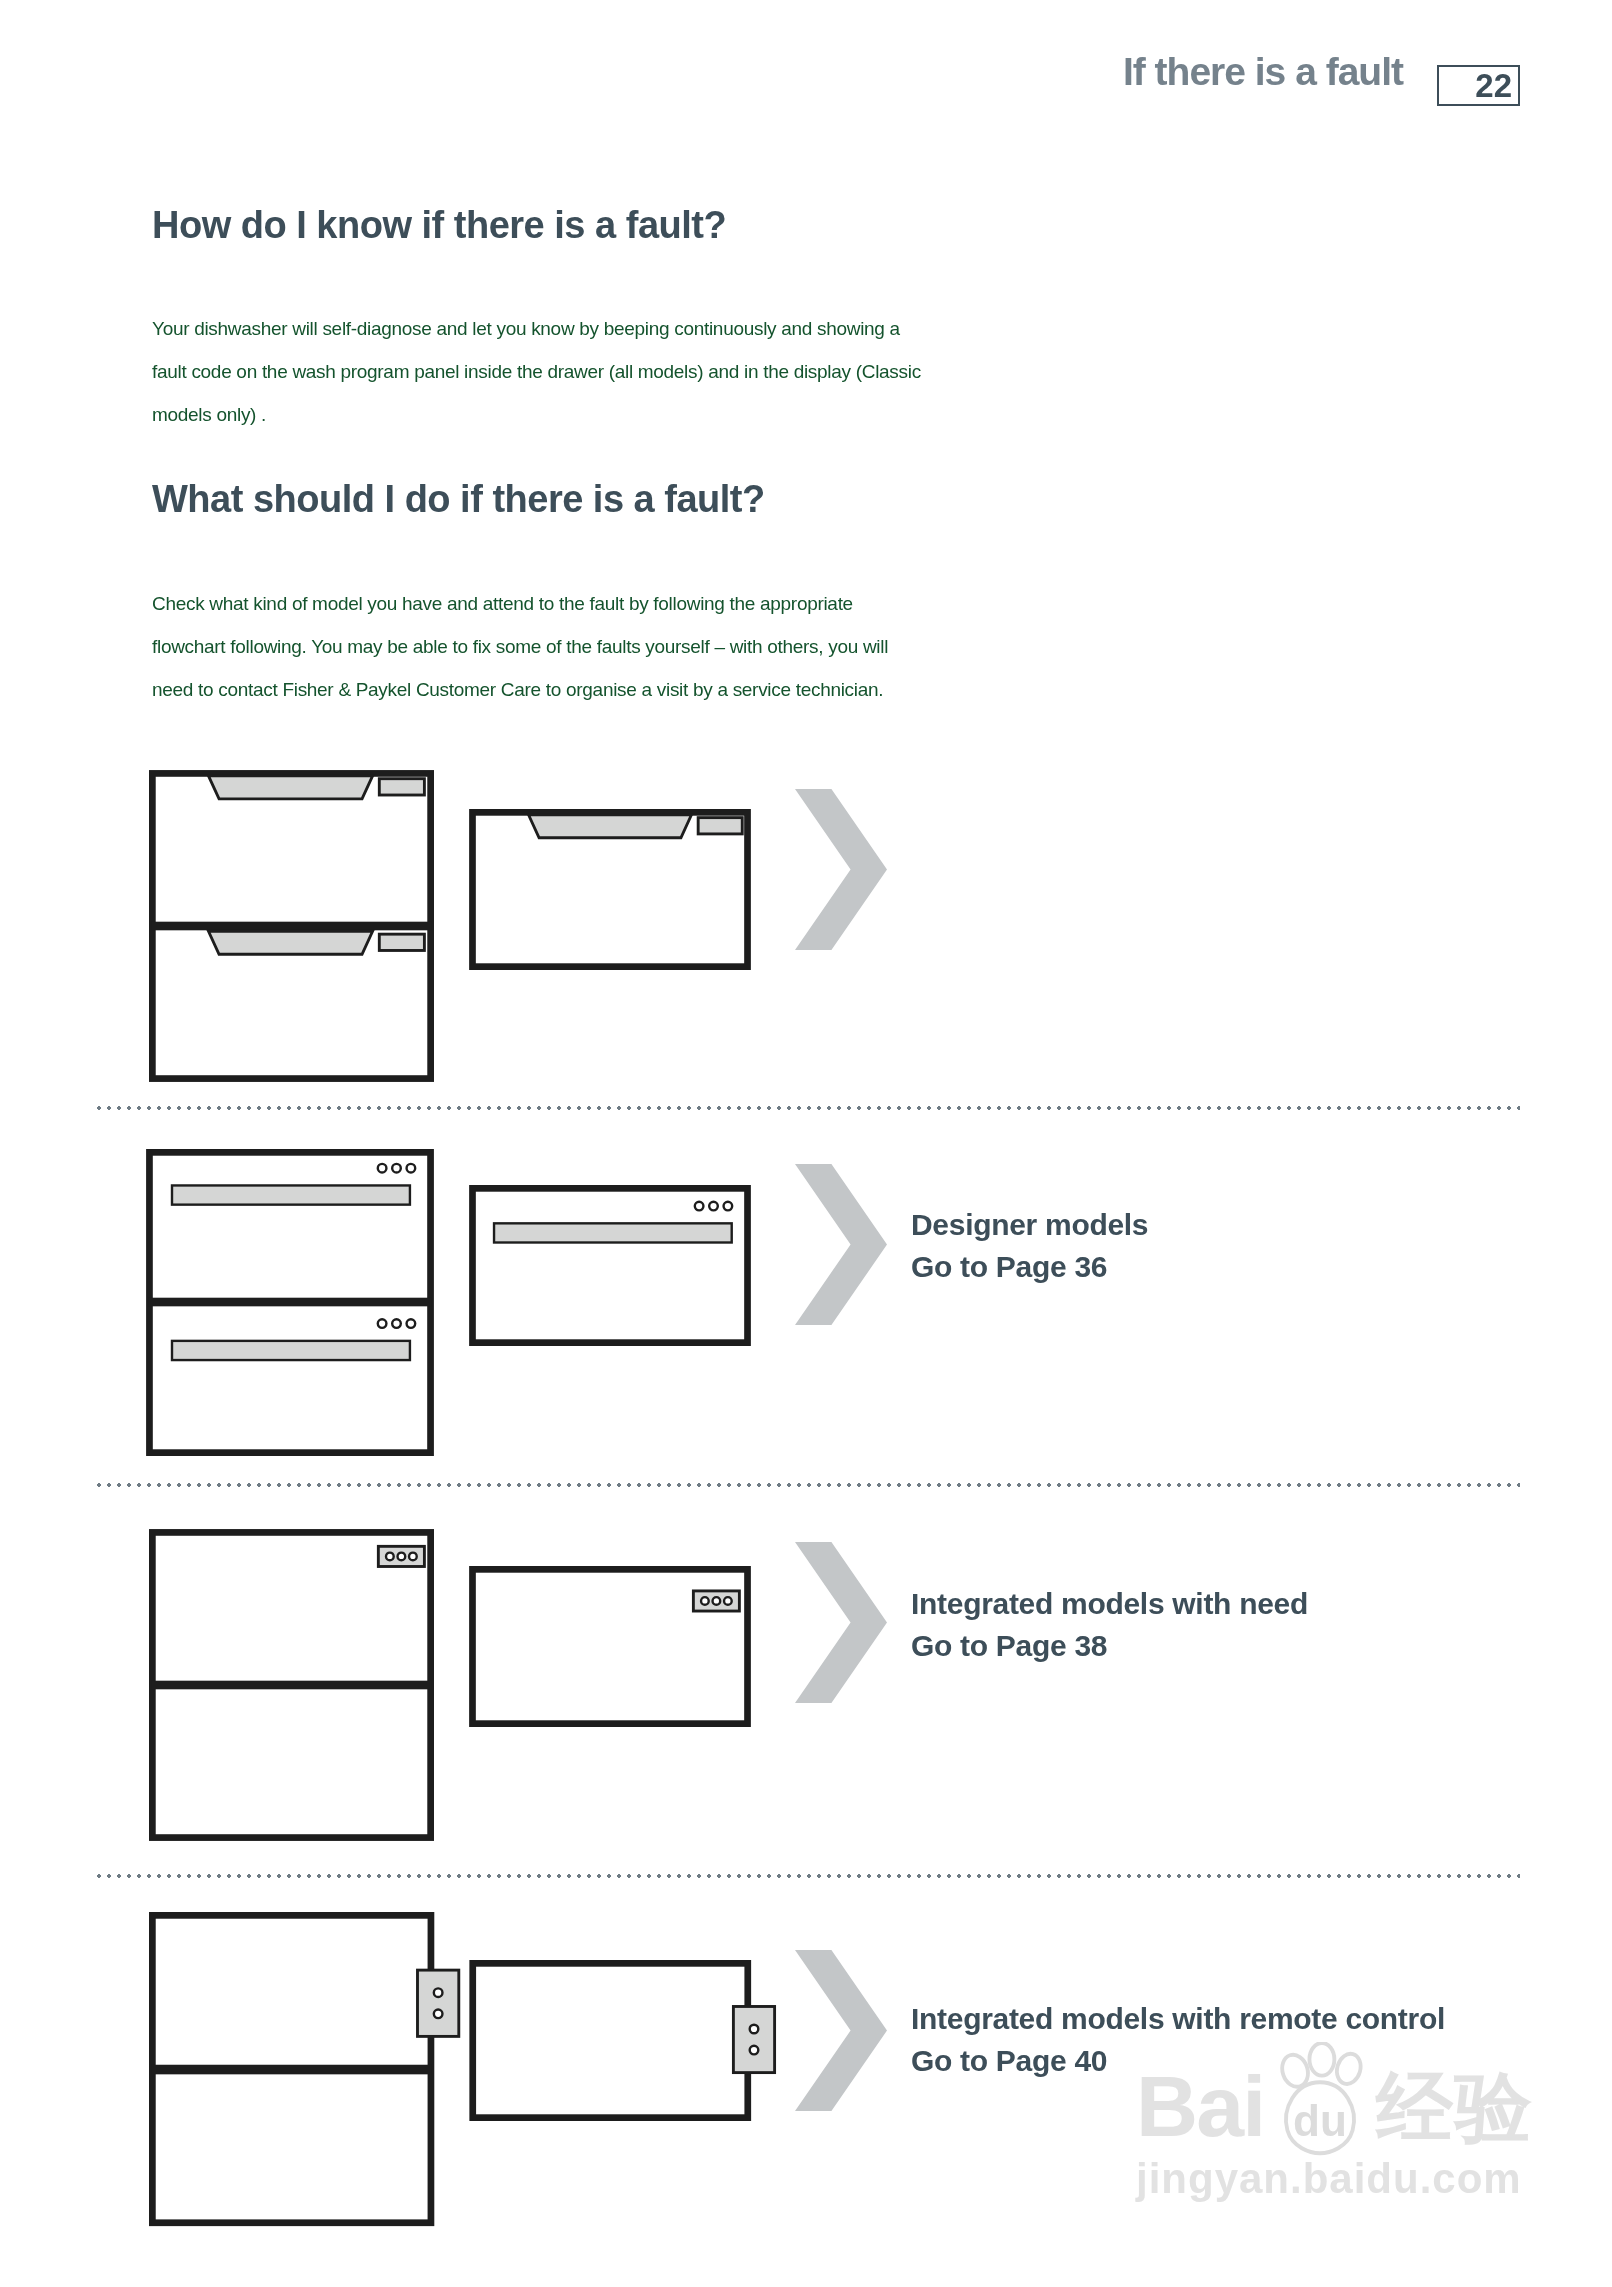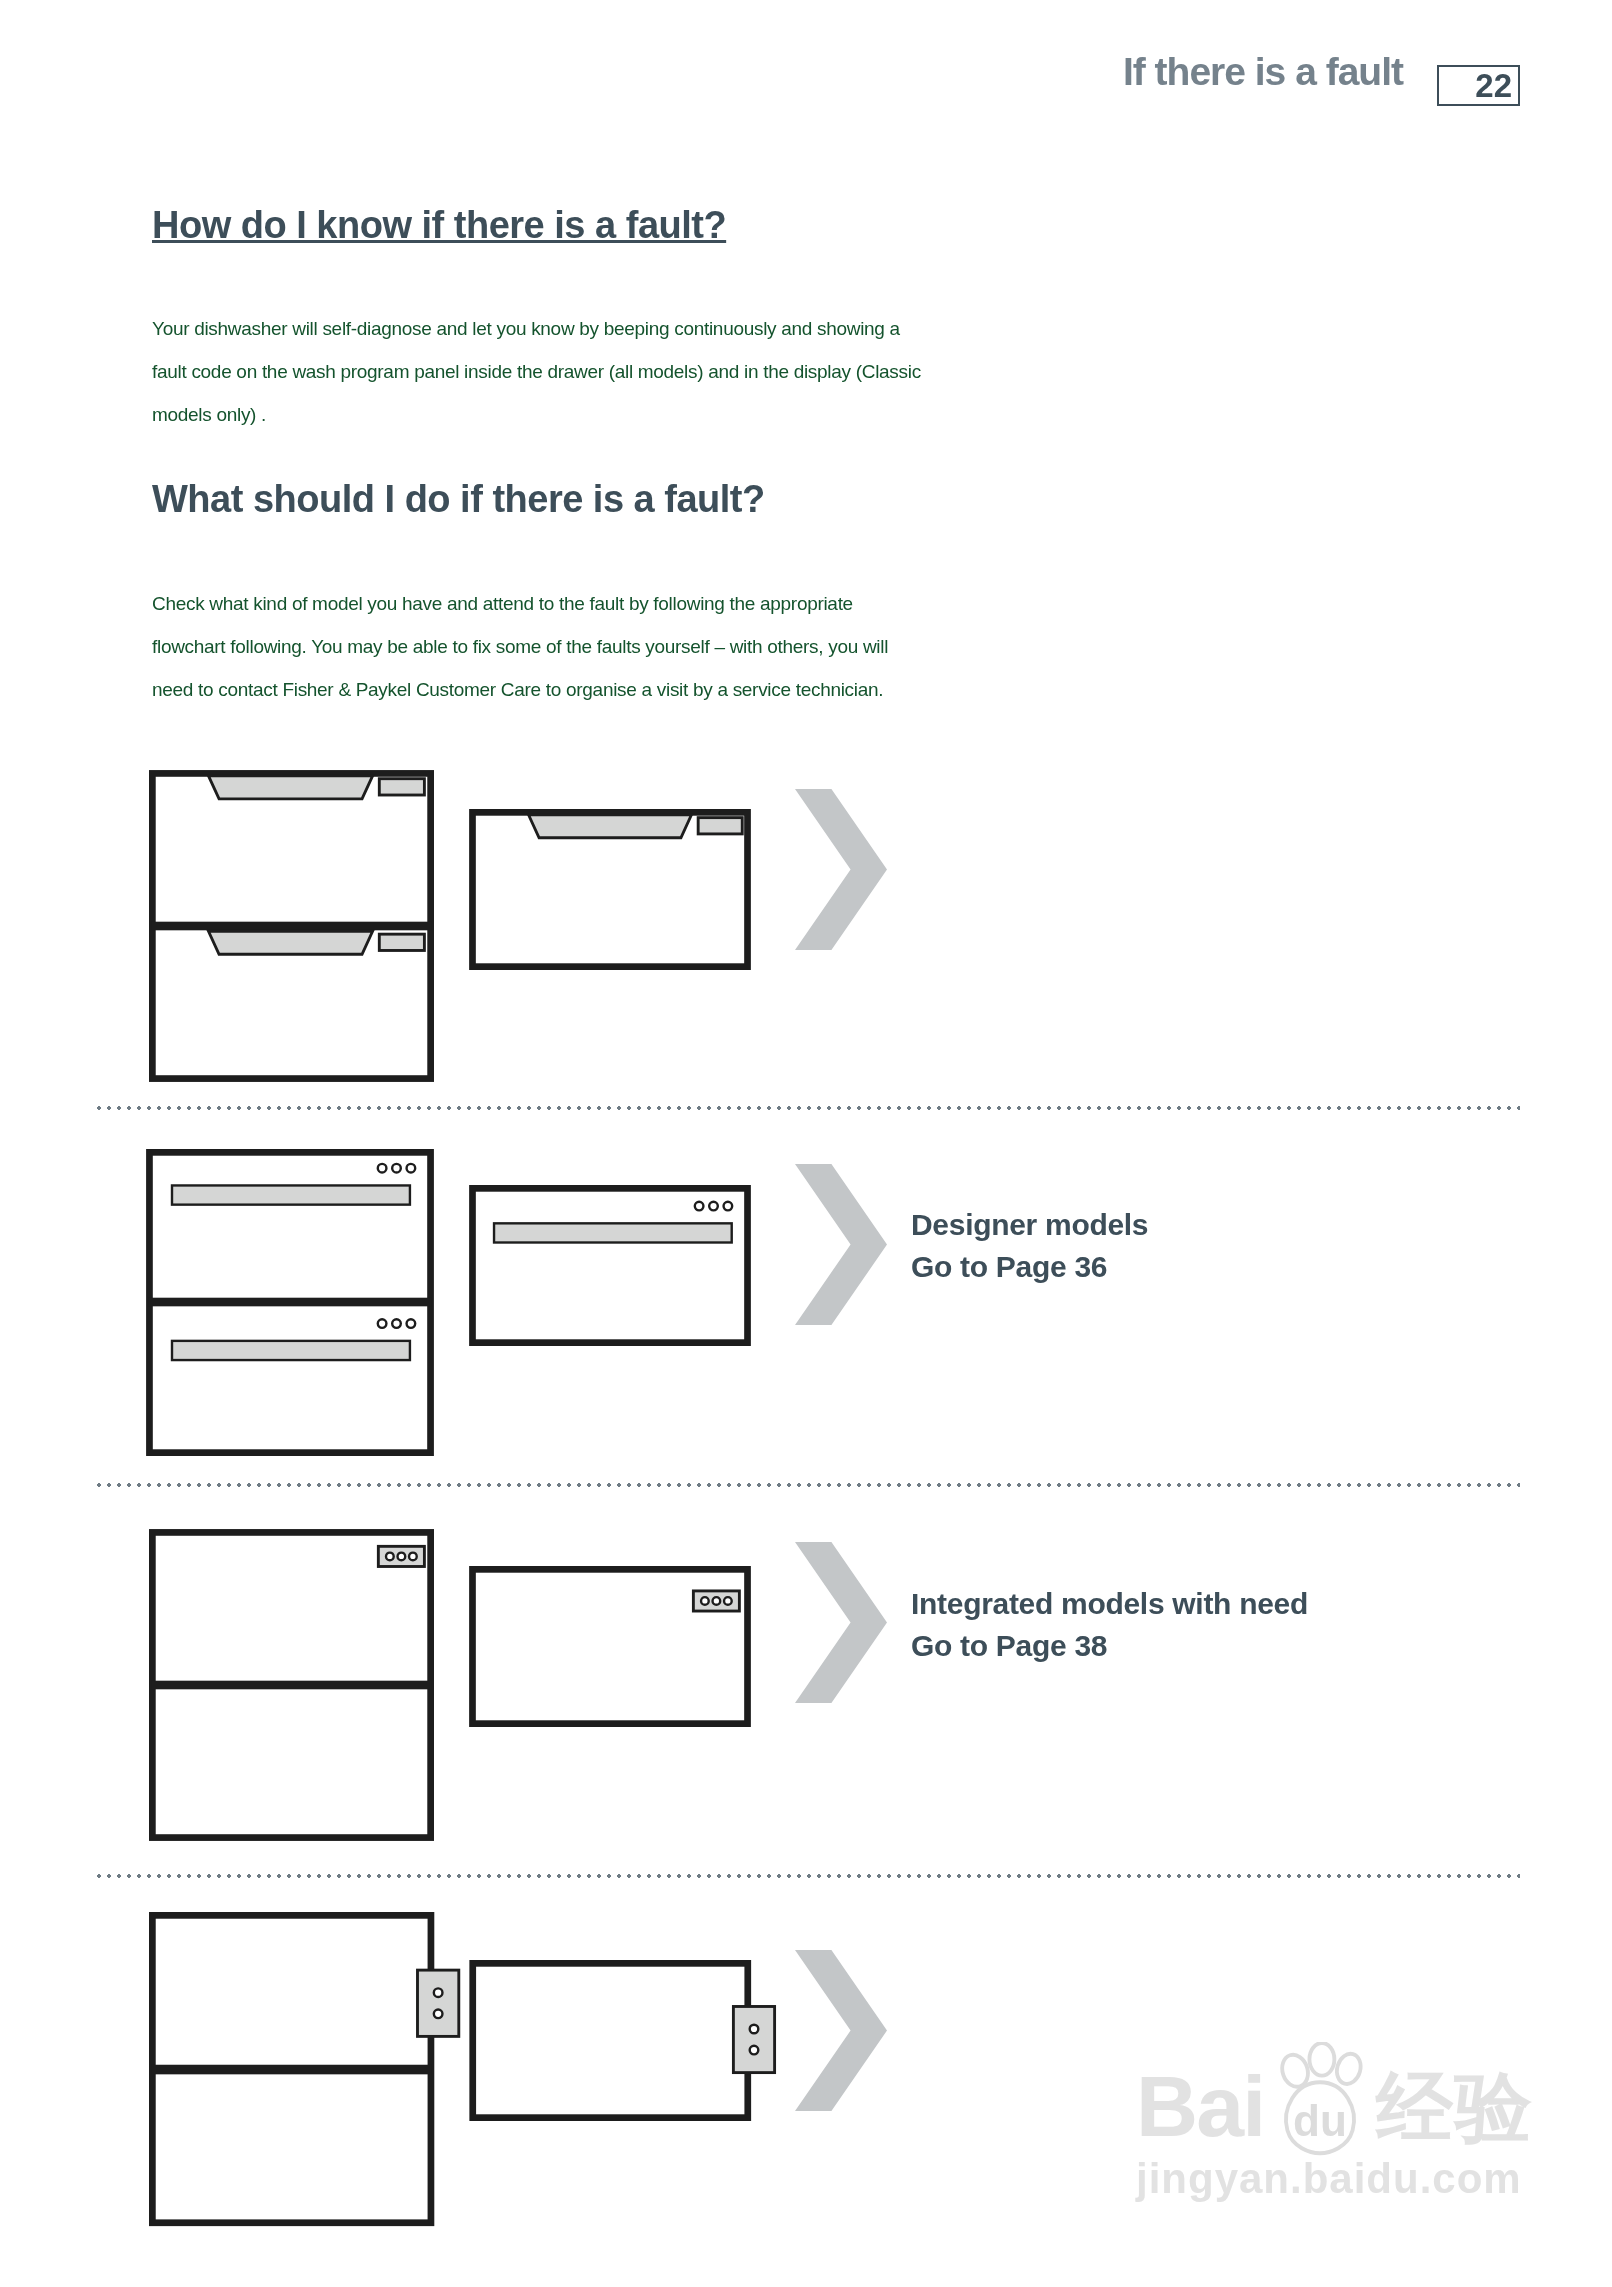--- a/index.html
+++ b/index.html
@@ -24,21 +24,21 @@
     display:flex;align-items:center;justify-content:flex-end;
     padding-right:5.8px;
   }
   .page-number-box span{font-size:33px;font-weight:bold;color:#3d4e59;}
   
   .q-heading{
     position:absolute;left:152px;margin:0;
     font-size:38px;font-weight:bold;color:#3d4e59;letter-spacing:-0.5px;
     white-space:nowrap;
   }
-  .q1{top:204px;text-decoration:underline;}
+  .q1{top:204px;}
   .q2{top:478px;}
   .body-text{
     position:absolute;left:152px;margin:0;
     font-size:19px;line-height:43px;color:#14532d;
     letter-spacing:-0.3px;white-space:pre-line;width:1345px;
   }
   .b1{top:307px;}
   .b2{top:582px;}
   
   .diagram{position:absolute;}
@@ -173,20 +173,24 @@
   </svg>
   <svg class="diagram" style="left:469px;top:1960px" width="317" height="161" viewBox="0 0 330 168">
     <rect x="3.5" y="3.5" width="287" height="161" fill="#fff" stroke="#1d1d1d" stroke-width="7"></rect>
     <rect x="275.5" y="48.5" width="43" height="69" fill="#d5d6d5" stroke="#1d1d1d" stroke-width="3"></rect>
     <circle cx="297" cy="72" r="4.5" fill="#fff" stroke="#1d1d1d" stroke-width="2.5"></circle>
     <circle cx="297" cy="94" r="4.5" fill="#fff" stroke="#1d1d1d" stroke-width="2.5"></circle>
   </svg>
   <svg class="diagram" style="left:795px;top:1950px" width="92" height="161" viewBox="0 0 96 168">
     <polygon points="0,0 38,0 96,84 38,168 0,168 58,84" fill="#c3c6c8"></polygon>
   </svg>
+  <div class="row-label lbl4">
+    <div>Integrated models with remote control</div>
+    <div>Go to Page 40</div>
+  </div>
 
   <div class="watermark">
     <div class="wm-line1">
       <span class="wm-bai">Bai</span>
       <span class="wm-paw">
         <svg width="108" height="117" viewBox="0 0 112 122">
           <ellipse cx="30" cy="30" rx="13" ry="17" fill="#ffffff" stroke="#dcdcdc" stroke-width="4" transform="rotate(-18 30 30)"></ellipse>
           <ellipse cx="58" cy="18" rx="13" ry="17" fill="#ffffff" stroke="#dcdcdc" stroke-width="4"></ellipse>
           <ellipse cx="86" cy="28" rx="12" ry="16" fill="#ffffff" stroke="#dcdcdc" stroke-width="4" transform="rotate(16 86 28)"></ellipse>
           <path d="M56 42 C 30 42 16 70 22 92 C 27 110 46 116 56 116 C 66 116 85 110 90 92 C 96 70 82 42 56 42 Z" fill="#ffffff" stroke="#dcdcdc" stroke-width="4"></path>

